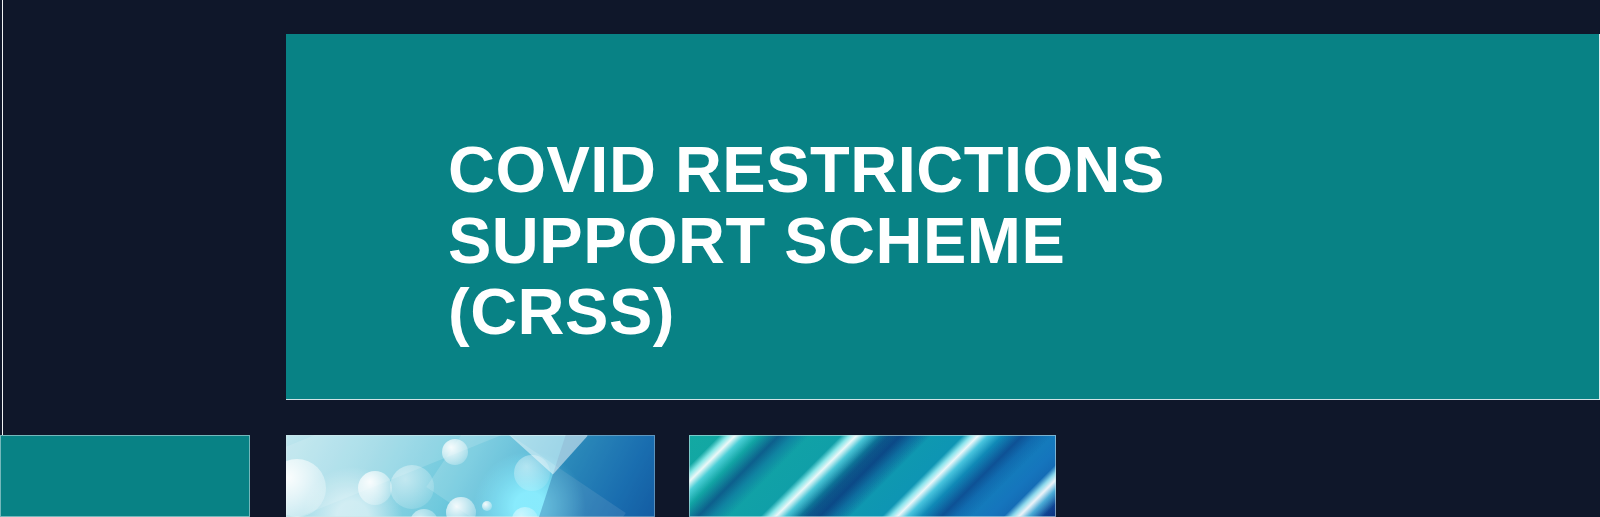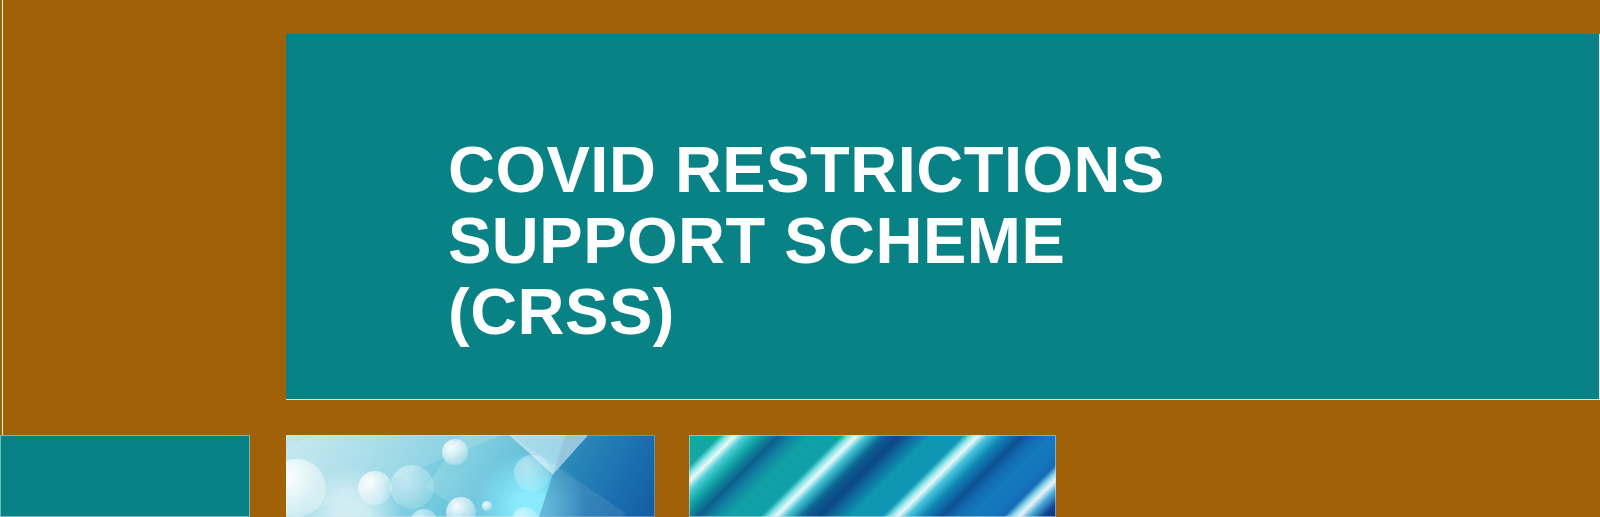--- a/index.html
+++ b/index.html
@@ -10,21 +10,21 @@
   body {
     width: 1600px;
     height: 517px;
     overflow: hidden;
     font-family: "Liberation Sans", sans-serif;
   }
   #page {
     position: relative;
     width: 1600px;
     height: 517px;
-    background: #a16207;
+    background: #0f172a;
   }
 
   
   .page-edge-line {
     position: absolute;
     left: 2px;
     top: 0;
     width: 1px;
     height: 440px;
     background: #f1f3f4;

